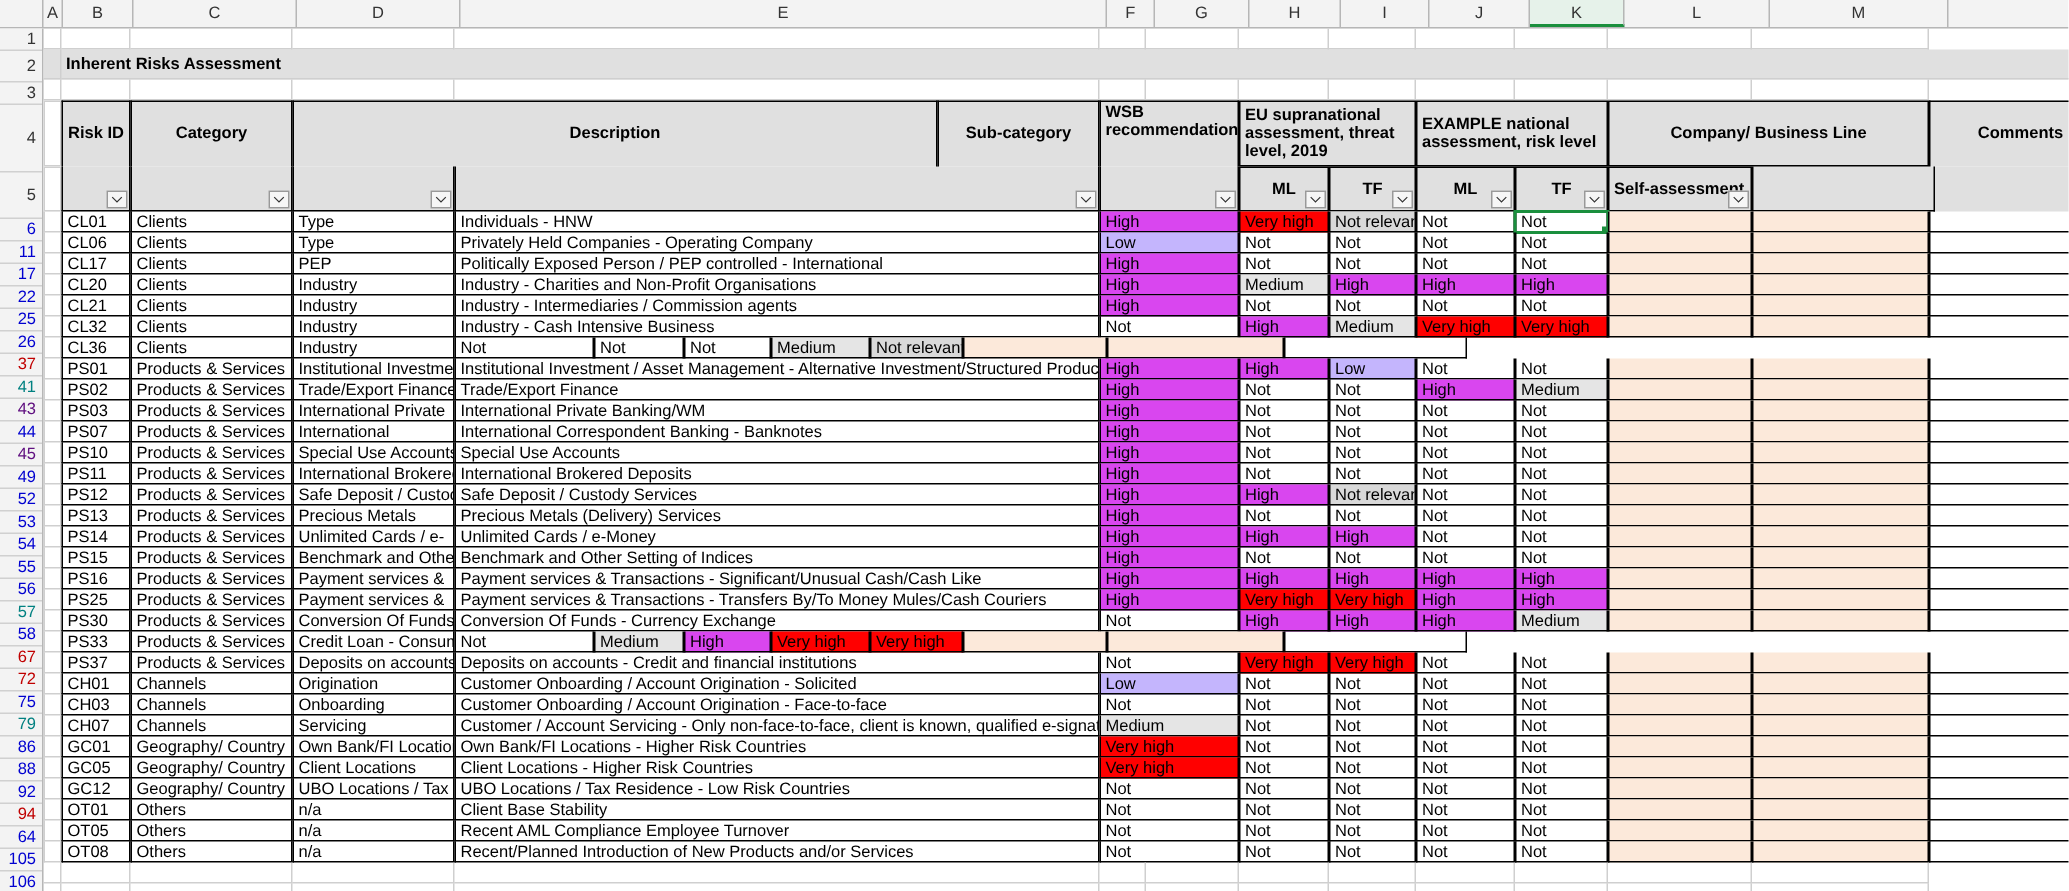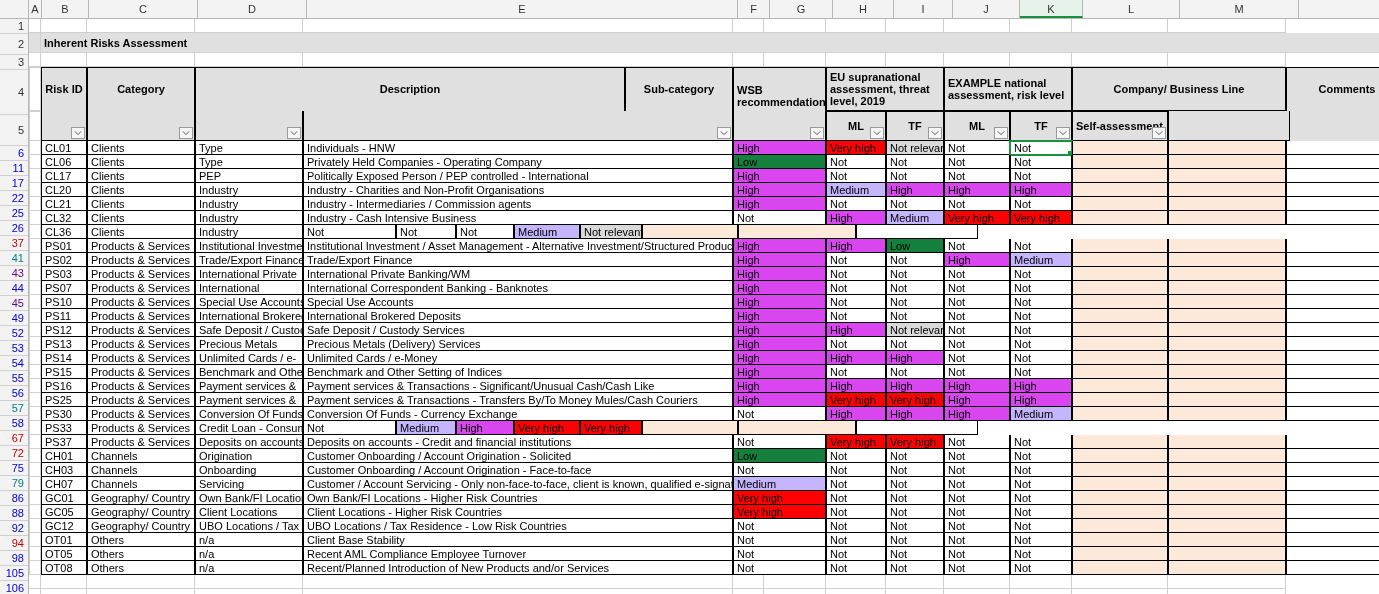--- a/index.html
+++ b/index.html
@@ -34,22 +34,22 @@
   .hdr .cell{border:1px solid #000;font-weight:bold;text-align:left;justify-content:center;white-space:normal;line-height:1.1;position:relative}
   .hdr .cell.lt{text-align:left;justify-content:flex-start}
   
   .fbtn{position:absolute;right:1px;bottom:1px;width:14px;height:12px;background:#f6f6f6;border:1px solid #999;box-sizing:border-box;display:flex;align-items:center;justify-content:center;cursor:pointer}
   .fbtn svg{width:8px;height:6px}
   
   .drow .cell{border:1px solid #000;border-top:none}
   .drow .cell.nb{border:1px solid #cfcfcf;border-top:none}
   
   .c-high{background:#d946ef}
-  .c-low{background:#15803d}
-  .c-med{background:#c4b5fd}
+  .c-low{background:#c4b5fd}
+  .c-med{background:#e5e5e5}
   .c-vh{background:#ff0000}
   .c-nr{background:#d9d9d9}
   .c-peach{background:#fce9da}
   
   .selcell{outline:2px solid #1a8f3d;outline-offset:-1px;position:relative}
   .selcell::after{content:"";position:absolute;right:-3px;bottom:-3px;width:6px;height:6px;background:#1a8f3d}
   
   .wA{width:12px;flex:0 0 12px}
   .wB{width:46px;flex:0 0 46px}
   .wC{width:108px;flex:0 0 108px}
@@ -119,21 +119,21 @@
         <div class="rn teal">57</div>
         <div class="rn blue">58</div>
         <div class="rn red">67</div>
         <div class="rn red">72</div>
         <div class="rn blue">75</div>
         <div class="rn teal">79</div>
         <div class="rn blue">86</div>
         <div class="rn blue">88</div>
         <div class="rn blue">92</div>
         <div class="rn red">94</div>
-        <div class="rn blue">98</div>
+        <div class="rn blue">64</div>
         <div class="rn blue">105</div>
         <div class="rn blue">106</div>
       </div>
 
     <div class="grid" id="grid">
 
       <div class="row">
         <div class="cell wA"></div>
           <div class="cell wB"></div>
           <div class="cell wC"></div>
@@ -169,21 +169,21 @@
           <div class="cell wL"></div>
           <div class="cell wM"></div>
       </div>
 
       <div class="row hdr tall2">
         <div class="cell wA" style="border:1px solid #cfcfcf;background:#fff"></div>
         <div class="cell wB" style="border-bottom:none">Risk ID</div>
         <div class="cell wC" style="border-bottom:none">Category</div>
         <div class="cell wE" style="border-bottom:none">Description</div>
         <div class="cell wD" style="border-bottom:none">Sub-category</div>
-        <div class="cell wFG lt" style="border-bottom:none;align-items:flex-start;padding-top:16px">WSB recommendation</div>
+        <div class="cell wFG lt" style="border-bottom:none;align-items:flex-start;padding-top:1px">WSB recommendation</div>
         <div class="cell wHI">EU supranational assessment, threat level, 2019</div>
         <div class="cell wJK">EXAMPLE national assessment, risk level</div>
         <div class="cell wLM">Company/ Business Line</div>
         <div class="cell wN" style="border-bottom:none">Comments</div>
       </div>
 
       <div class="row hdr tall3">
         <div class="cell wA" style="border:1px solid #cfcfcf;background:#fff"></div>
         <div class="cell wB" style="border-top:none">
           <span class="fbtn">

